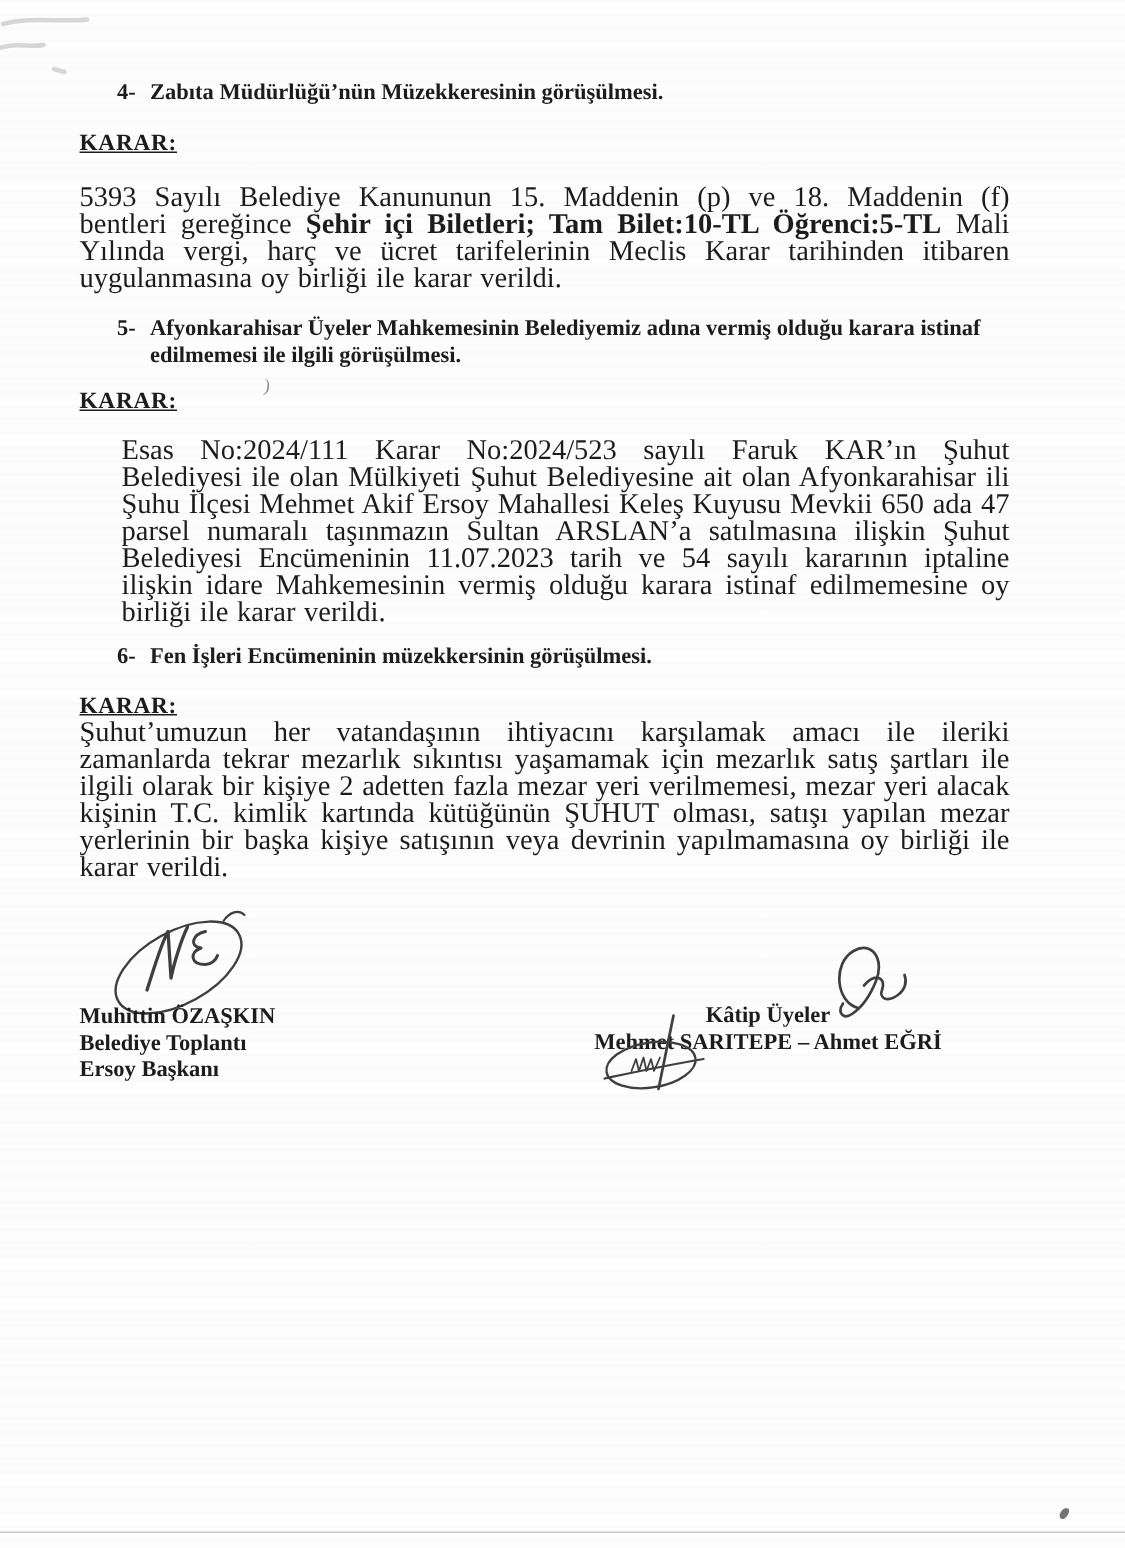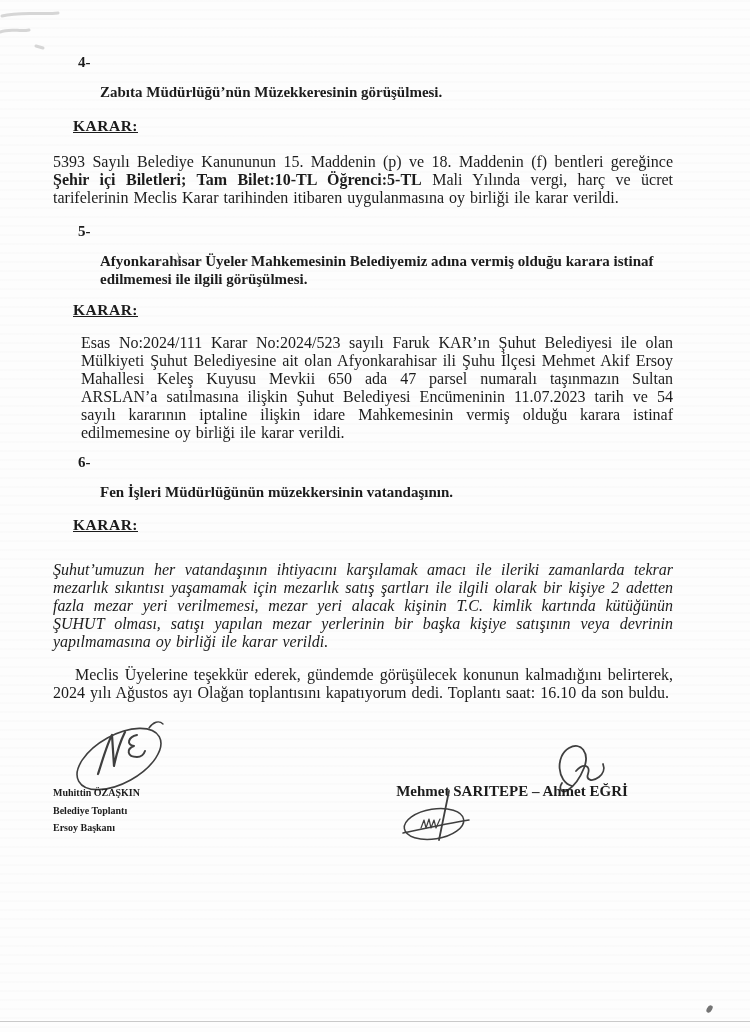--- a/index.html
+++ b/index.html
@@ -25,57 +25,56 @@
     width:620px;
   }
   .item-heading{
     display:flex;
     padding-left:25px;
     font-weight:bold;
     font-size:15px;
     line-height:18px;
   }
   .item-num{flex:0 0 22px;}
-  .item-title{flex:1 1 auto;margin-top:30px;}
+  .item-title{flex:1 1 auto;}
   .karar{
     font-weight:bold;
     font-size:15.5px;
     line-height:18px;
     text-decoration:underline;
     letter-spacing:0.5px;
-    margin-left:20px;
   }
   .para{
     margin:0;
-    font-size:16px;
+    font-size:19px;
     line-height:18px;
     text-align:justify;
     text-align-last:left;
     word-spacing:1px;
   }
   .para .b{font-weight:bold;}
   .closing{text-indent:22px;}
   .mt-first{margin-top:53px;}
   .mt-karar1{margin-top:16px;}
   .mt-para1{margin-top:18px;}
   .mt-item5{margin-top:15px;}
   .mt-karar2{margin-top:13px;}
   .mt-para2{margin-top:15px;margin-left:28px;}
   .mt-item6{margin-top:11px;}
   .mt-karar3{margin-top:15px;}
-  .mt-para3{margin-top:27px;font-style:italic;}
+  .mt-para3{margin-top:0;}
   .mt-closing{margin-top:15px;}
   .sig-section{
     position:relative;
     margin-top:12px;
     height:220px;
   }
   .sig-left-block{
     position:absolute;left:0;top:70px;
-    font-weight:bold;font-size:10px;line-height:17.5px;
+    font-weight:bold;font-size:15px;line-height:17.5px;
     white-space:nowrap;
   }
   .sig-right-block{
     position:absolute;left:337px;top:68px;width:244px;
     font-weight:bold;font-size:15px;line-height:18px;
     text-align:center;white-space:nowrap;
   }
   .sig-svg{position:absolute;pointer-events:none;}
   .sig-svg path,.sig-svg ellipse{fill:none;stroke:#3f3f3f;stroke-linecap:round;stroke-linejoin:round;}
   
@@ -115,28 +114,27 @@
       <span class="item-num">5-</span>
       <span class="item-title">Afyonkarahisar Üyeler Mahkemesinin Belediyemiz adına vermiş olduğu karara istinaf edilmemesi ile ilgili görüşülmesi.</span>
     </div>
 
     <div class="karar mt-karar2">KARAR:</div>
 
     <p class="para mt-para2">Esas No:2024/111 Karar No:2024/523 sayılı Faruk KAR’ın Şuhut Belediyesi ile olan Mülkiyeti Şuhut Belediyesine ait olan Afyonkarahisar ili Şuhu İlçesi Mehmet Akif Ersoy Mahallesi Keleş Kuyusu Mevkii 650 ada 47 parsel numaralı taşınmazın Sultan ARSLAN’a satılmasına ilişkin Şuhut Belediyesi Encümeninin 11.07.2023 tarih ve 54 sayılı kararının iptaline ilişkin idare Mahkemesinin vermiş olduğu karara istinaf edilmemesine oy birliği ile karar verildi.</p>
 
     <div class="item-heading mt-item6">
       <span class="item-num">6-</span>
-      <span class="item-title">Fen İşleri Müdürlüğünün müzekkersinin vatandaşının.</span>
+      <span class="item-title">Fen İşleri Encümeninin müzekkersinin görüşülmesi.</span>
     </div>
 
     <div class="karar mt-karar3">KARAR:</div>
 
     <p class="para mt-para3">Şuhut’umuzun her vatandaşının ihtiyacını karşılamak amacı ile ileriki zamanlarda tekrar mezarlık sıkıntısı yaşamamak için mezarlık satış şartları ile ilgili olarak bir kişiye 2 adetten fazla mezar yeri verilmemesi, mezar yeri alacak kişinin T.C. kimlik kartında kütüğünün ŞUHUT olması, satışı yapılan mezar yerlerinin bir başka kişiye satışının veya devrinin yapılmamasına oy birliği ile karar verildi.</p>
 
-    <p class="para closing mt-closing">Meclis Üyelerine teşekkür ederek, gündemde görüşülecek konunun kalmadığını belirterek, 2024 yılı Ağustos ayı Olağan toplantısını kapatıyorum dedi. Toplantı saat: 16.10 da son buldu.</p>
 
     <div class="sig-section">
 
       <svg class="sig-svg" style="left:12px;top:0px;" width="110" height="86" viewBox="0 0 110 86">
         <ellipse cx="54" cy="45" rx="46" ry="24" transform="rotate(-29 54 45)" stroke-width="1.6"></ellipse>
         <path d="M 33,60 C 37,48 42,30 47,21 L 49,52 C 51,42 56,26 60,18" stroke-width="2.2"></path>
         <path d="M 72,21 C 63,23 61,31 69,32 C 61,35 62,43 72,43 C 76,43 79,40 80,37" stroke-width="2"></path>
         <path d="M 84,14 C 88,8 94,6 98,10" stroke-width="1.4"></path>
       </svg>
 
@@ -145,20 +143,21 @@
         <div>Belediye Toplantı</div>
         <div>Ersoy Başkanı</div>
       </div>
 
       <svg class="sig-svg" style="left:492px;top:26px;" width="64" height="62" viewBox="0 0 64 62">
         <path d="M 27,46 C 12,42 10,16 24,8 C 36,1 45,13 39,28 C 35,38 29,46 23,50 C 17,54 13,49 17,43" stroke-width="1.8"></path>
         <path d="M 31,31 C 39,22 46,26 43,34 C 41,39 46,43 54,37 C 58,34 60,29 58,24" stroke-width="1.8"></path>
       </svg>
 
       <div class="sig-right-block">
+        <div>Kâtip Üyeler</div>
         <div>Mehmet SARITEPE – Ahmet EĞRİ</div>
       </div>
 
       <svg class="sig-svg" style="left:347px;top:74px;" width="72" height="64" viewBox="0 0 72 64">
         <ellipse cx="34" cy="36" rx="30" ry="15" transform="rotate(-9 34 36)" stroke-width="1.5"></ellipse>
         <path d="M 49,3 L 39,52" stroke-width="1.8"></path>
         <path d="M 21,40 l 3,-8 l 2,8 l 3,-9 l 2,9 l 3,-8 l 2,8 l 4,-9" stroke-width="1.2"></path>
         <path d="M 3,45 C 22,41 50,35 69,32" stroke-width="1.5"></path>
       </svg>
 

